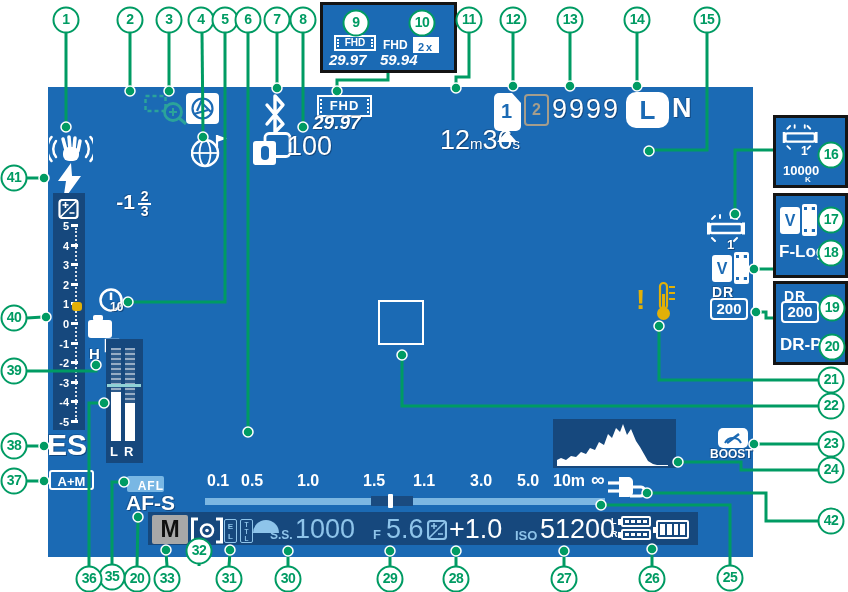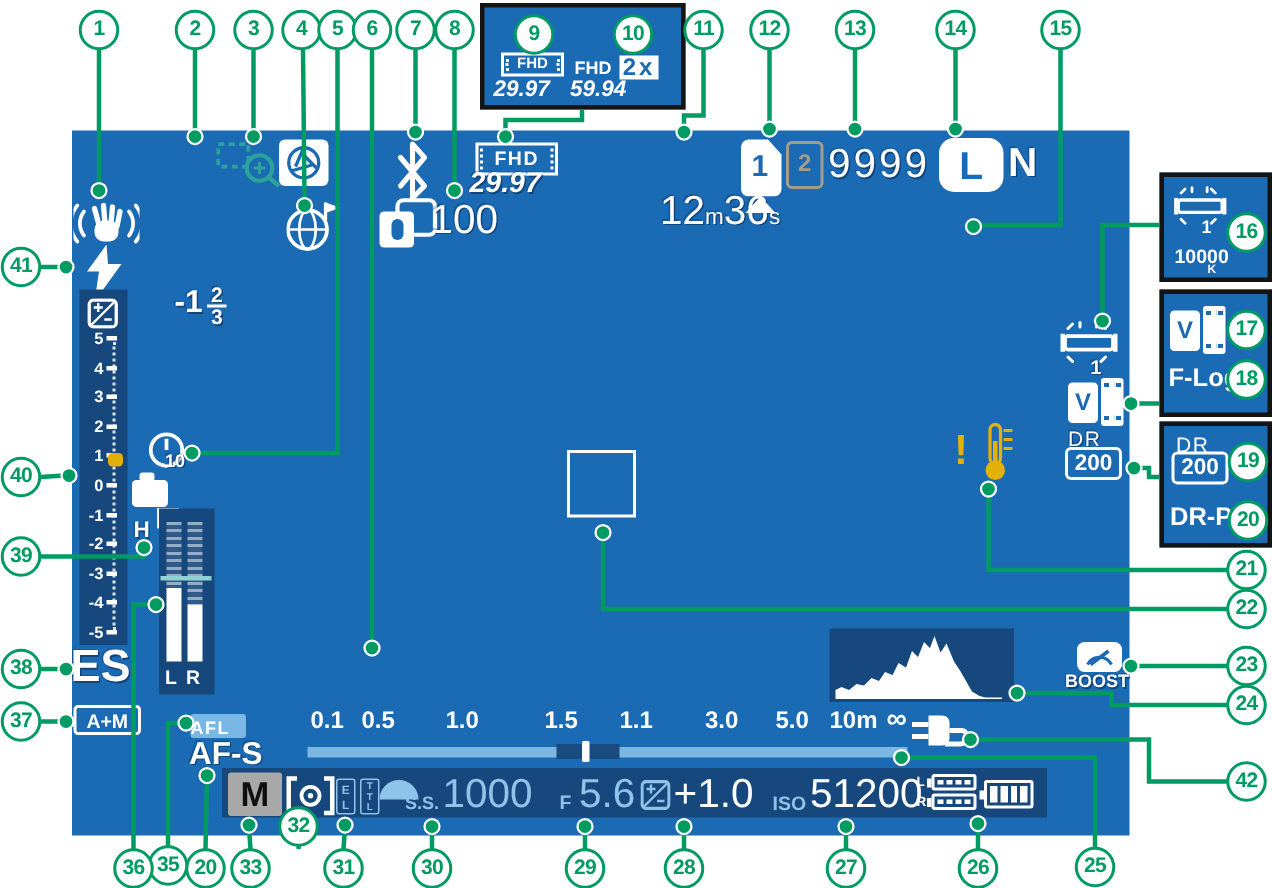--- a/index.html
+++ b/index.html
@@ -21,21 +21,21 @@
   .evdash{position:absolute;z-index:2;width:7px;height:3px;background:#fff}
   .fhdbox{position:absolute;z-index:2;border:2px solid #fff;box-sizing:border-box;color:#fff;
     font-weight:900;text-align:center}
   .perf{position:absolute;top:2px;bottom:2px;width:0;border-left:2px dotted #fff}
   .vicon{position:absolute;z-index:2;width:40px;height:32px}
   .vbox{position:absolute;left:0;top:3px;width:20px;height:27px;background:#fff;border-radius:3px;
     color:#1b6ab4;font-weight:900;font-size:16px;text-align:center;line-height:27px}
   .vfilm{position:absolute;left:22px;top:0;width:15px;height:32px;background:#fff;border-radius:2px}
   .vdots{height:0;border-top:3px dotted #1b6ab4;margin:3px 2px 0}
   .vd2{margin-top:19px}
-  .drlbl{position:absolute;z-index:2;color:#fff;font-weight:400;font-size:14px;letter-spacing:1px}
+  .drlbl{position:absolute;z-index:2;color:#fff;font-weight:700;font-size:14px;letter-spacing:1px}
   .drbox{position:absolute;z-index:2;width:38px;height:22px;box-sizing:border-box;border:2.5px solid #fff;
     border-radius:4px;color:#fff;font-weight:bold;font-size:15px;text-align:center;line-height:17px}
   .batt{position:absolute;z-index:2;border:2px solid #fff;border-radius:2px;box-sizing:border-box;
     display:flex;gap:2px;padding:2px}
   .batt i{flex:1;background:#fff}
   .batt::before{content:"";position:absolute;left:-5px;top:50%;transform:translateY(-50%);
     width:3px;height:6px;background:#fff}
   .dist{position:absolute;z-index:2;color:#fff;font-size:16px;font-weight:bold}
   .minibox{position:absolute;box-sizing:border-box;border:1px solid #8ec4ea;border-radius:2px;
     color:#8ec4ea;text-align:center;font-weight:bold;z-index:2}
@@ -195,21 +195,21 @@
     <div style="position:absolute;left:19px;top:64px;width:10px;height:38px;background:#fff"></div>
     <div style="position:absolute;left:1px;top:45px;width:34px;height:3px;background:#8fd2d6"></div>
     <span style="position:absolute;left:4px;top:105px;color:#fff;font-weight:bold;font-size:13px">L</span>
     <span style="position:absolute;left:18px;top:105px;color:#fff;font-weight:bold;font-size:13px">R</span>
   </div>
 
   <span class="scrtxt w b outl" style="left:47px;top:428px;font-size:30px">ES</span>
   <div class="abs" style="left:49px;top:470px;width:45px;height:20px;box-sizing:border-box;border:2px solid #fff;border-radius:3px;z-index:2;text-align:center">
     <span class="w b" style="font-size:13px;line-height:16px">A+M</span>
   </div>
-  <div class="abs" style="left:127px;top:476px;width:37px;height:16px;background:#79b7e4;border-radius:2px;z-index:2;text-align:left">
+  <div class="abs" style="left:127px;top:476px;width:37px;height:16px;background:#79b7e4;border-radius:2px;z-index:2;text-align:right">
     <span class="w bk" style="font-size:12px;line-height:16px;letter-spacing:1px">AFL</span>
   </div>
   <span class="scrtxt w b outl" style="left:126px;top:491px;font-size:21px">AF-S</span>
 
   <div class="abs" style="left:378px;top:300px;width:46px;height:45px;border:2.5px solid #fff;box-sizing:border-box;z-index:2"></div>
 
   <svg class="abs" style="left:704px;top:214px;z-index:2" width="48" height="28" viewBox="0 0 48 28">
     <rect x="6" y="10" width="32" height="9" rx="2" fill="none" stroke="#fff" stroke-width="2.5"></rect>
     <rect x="3" y="8.5" width="3" height="12" fill="#fff"></rect>
       <rect x="38" y="8.5" width="3" height="12" fill="#fff"></rect>
@@ -340,21 +340,21 @@
     <div class="co" style="left:33px;top:18px">9</div>
     <div class="co" style="left:99px;top:18px">10</div>
     <div class="fhdbox" style="left:11px;top:30px;width:42px;height:16px;font-size:10px;line-height:12px">
       <span class="perf" style="left:1px"></span>
       <span>FHD</span>
       <span class="perf" style="right:1px"></span>
     </div>
     <span class="scrtxt w bi" style="left:6px;top:46px;font-size:15px">29.97</span>
     <span class="scrtxt w bk" style="left:60px;top:33px;font-size:12px">FHD</span>
     <div class="abs" style="left:90px;top:32px;width:26px;height:16px;background:#fff;text-align:center">
-      <span class="bk" style="font-size:16px;line-height:16px;color:#1b6ab4;letter-spacing:2px">2x</span>
+      <span class="bk" style="font-size:11px;line-height:16px;color:#1b6ab4;letter-spacing:2px">2x</span>
     </div>
     <span class="scrtxt w bi" style="left:57px;top:46px;font-size:15px">59.94</span>
   </div>
 
   <div class="inset" style="left:773px;top:115px;width:75px;height:73px">
     <svg style="position:absolute;left:4px;top:6px" width="44" height="26" viewBox="0 0 48 28">
       <rect x="6" y="10" width="32" height="9" rx="2" fill="none" stroke="#fff" stroke-width="2.5"></rect>
       <rect x="3" y="8.5" width="3" height="12" fill="#fff"></rect>
         <rect x="38" y="8.5" width="3" height="12" fill="#fff"></rect>
       <g stroke="#fff" stroke-width="2" stroke-linecap="round">

